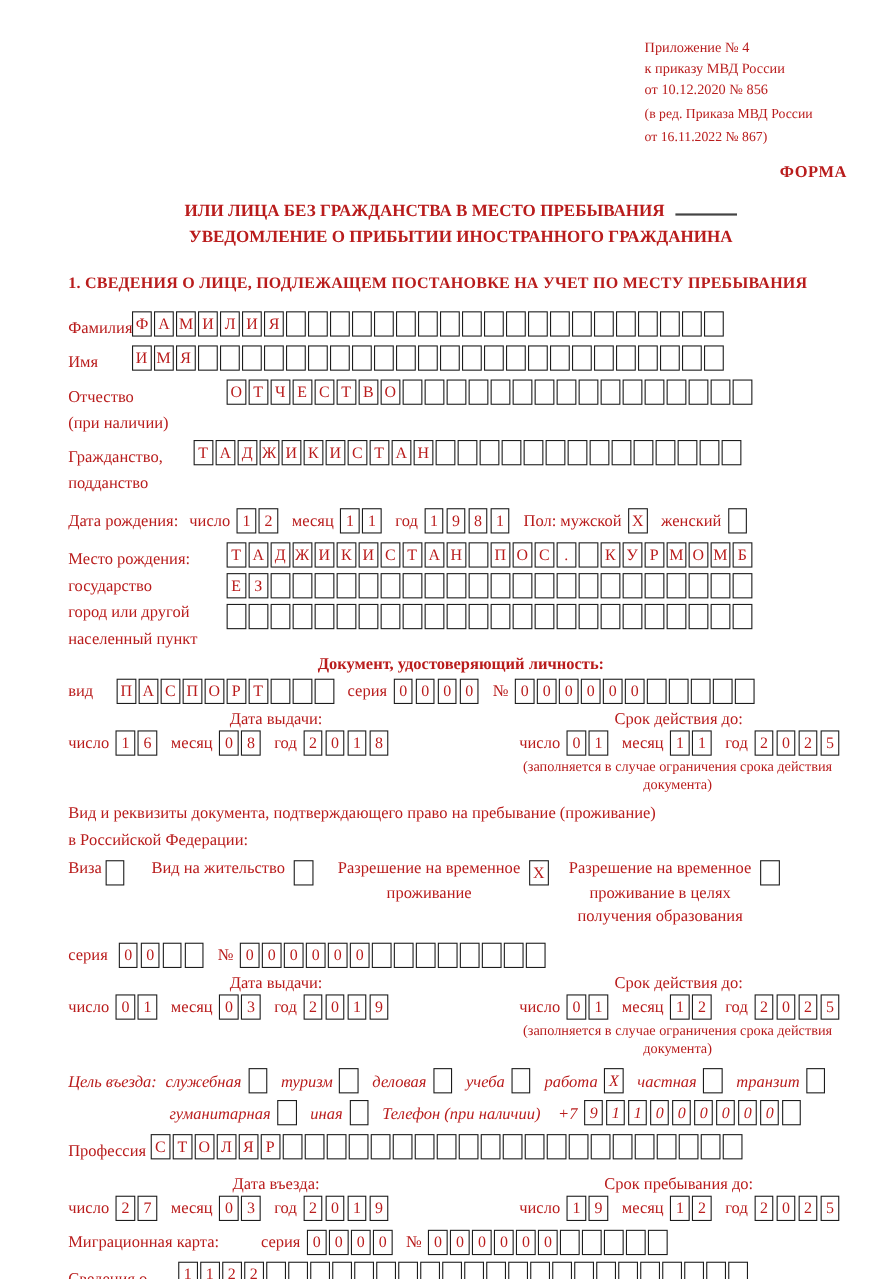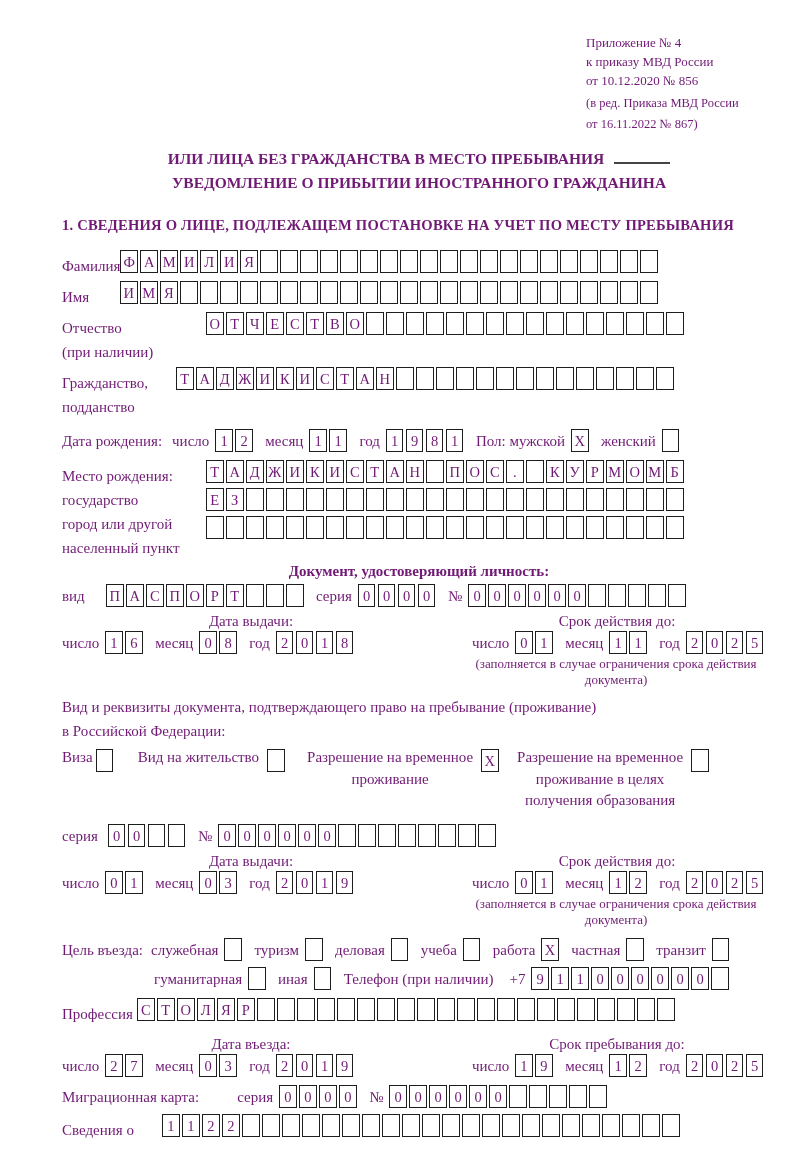--- a/index.html
+++ b/index.html
@@ -1,21 +1,21 @@
 <!DOCTYPE html>
 <html lang="ru"><head>
 <meta charset="utf-8">
 <style>
   * { box-sizing: border-box; }
   html,body { margin:0; padding:0; background:#fff; }
   .page {
     width:800px; height:1163px; overflow:hidden; position:relative;
     padding:34px 24px 0 62px;
     font-family:"Liberation Serif","DejaVu Serif",serif;
-    font-size:15px; color:#701a75; background:#fff;
+    font-size:15px; color:#b91c1c; background:#fff;
   }
   
   .annex { margin-left:auto; width:190px; line-height:1.45; font-size:13px; }
   .annex .ed { font-size:12.5px; margin-top:3px; }
   .forma { text-align:right; font-weight:bold; font-size:15px; letter-spacing:.5px;
            margin:16px 6px 0 0; }
   
   .title { text-align:center; font-weight:bold; font-size:15.5px; line-height:1.55;
            margin-top:14px; }
   .title-underline { display:inline-block; width:56px; border-bottom:2.5px solid #444;
@@ -49,36 +49,37 @@
   .dp-head { text-align:center; margin-bottom:1px; }
   .date-line { display:flex; align-items:flex-start; }
   .footnote { font-size:13px; text-align:center; margin-top:2px; padding-right:2px; }
   .plain { margin-top:8px; line-height:1.5; }
   
   .options-row { display:flex; align-items:flex-start; margin-top:4px; }
   .opt { display:flex; align-items:flex-start; }
   .opt .c { text-align:center; line-height:1.45; }
   .opt .boxes { margin-left:8px; padding-top:2px; }
   
-  .purpose-row { display:flex; align-items:flex-start; margin-top:10px; flex-wrap:nowrap; }
+  .purpose-row { display:flex; align-items:center; margin-top:10px; flex-wrap:nowrap;font-style:italic; }
   .purpose-row .rlab:first-child { margin-left:0; }
   .indent90 { margin-left:92px; }
 </style>
 </head>
 <body>
 
 <div class="page">
 
   <div class="annex">
     <div>Приложение № 4</div>
     <div>к приказу МВД России</div>
     <div>от 10.12.2020 № 856</div>
     <div class="ed">(в ред. Приказа МВД России</div>
     <div class="ed">от 16.11.2022 № 867)</div>
   </div>
+  <div class="forma">ФОРМА</div>
 
   <div class="title">
     <div>
       <span>ИЛИ ЛИЦА БЕЗ ГРАЖДАНСТВА В МЕСТО ПРЕБЫВАНИЯ</span><span class="title-underline"></span>
     </div>
     <div>УВЕДОМЛЕНИЕ О ПРИБЫТИИ ИНОСТРАННОГО ГРАЖДАНИНА</div>
   </div>
 
   <div class="section-heading">1. СВЕДЕНИЯ О ЛИЦЕ, ПОДЛЕЖАЩЕМ ПОСТАНОВКЕ НА УЧЕТ ПО МЕСТУ ПРЕБЫВАНИЯ</div>
 

